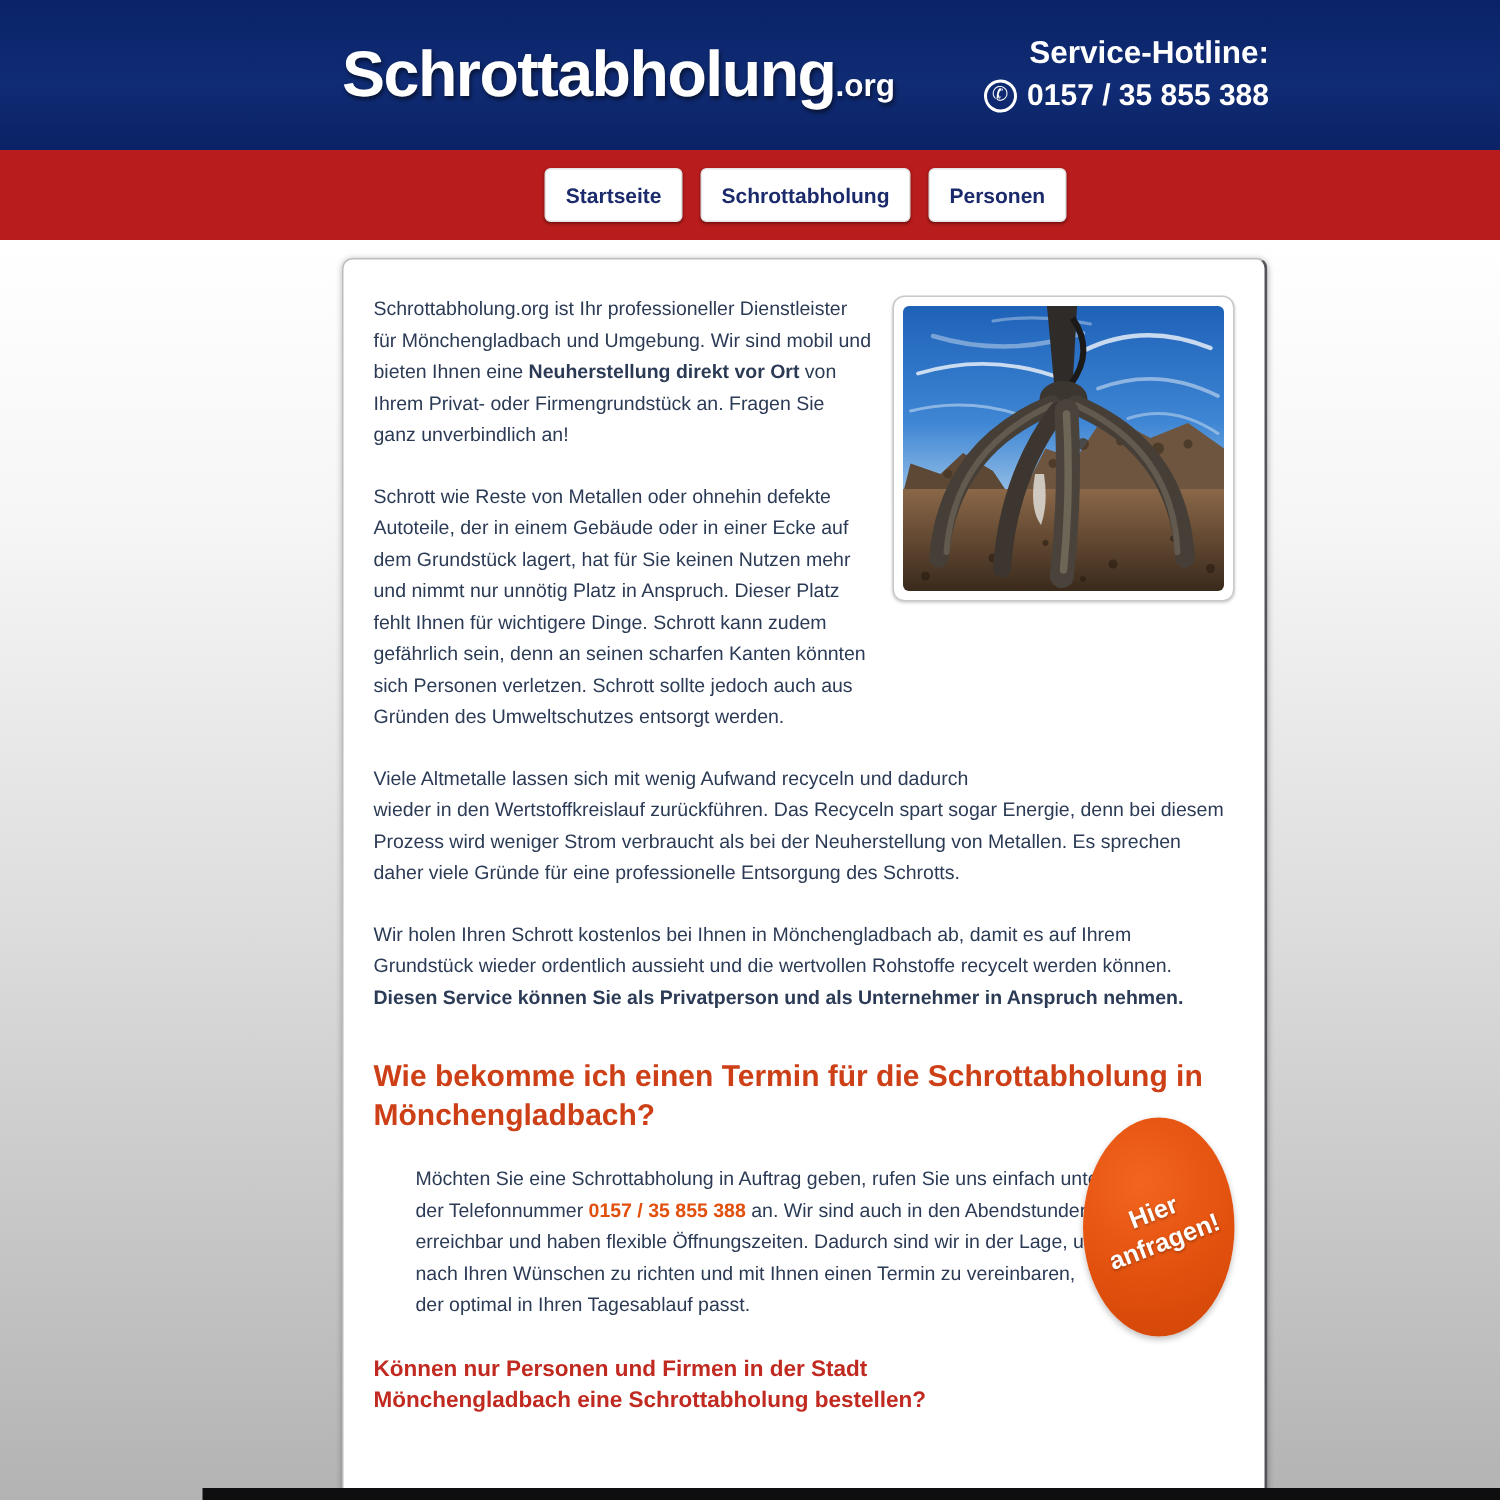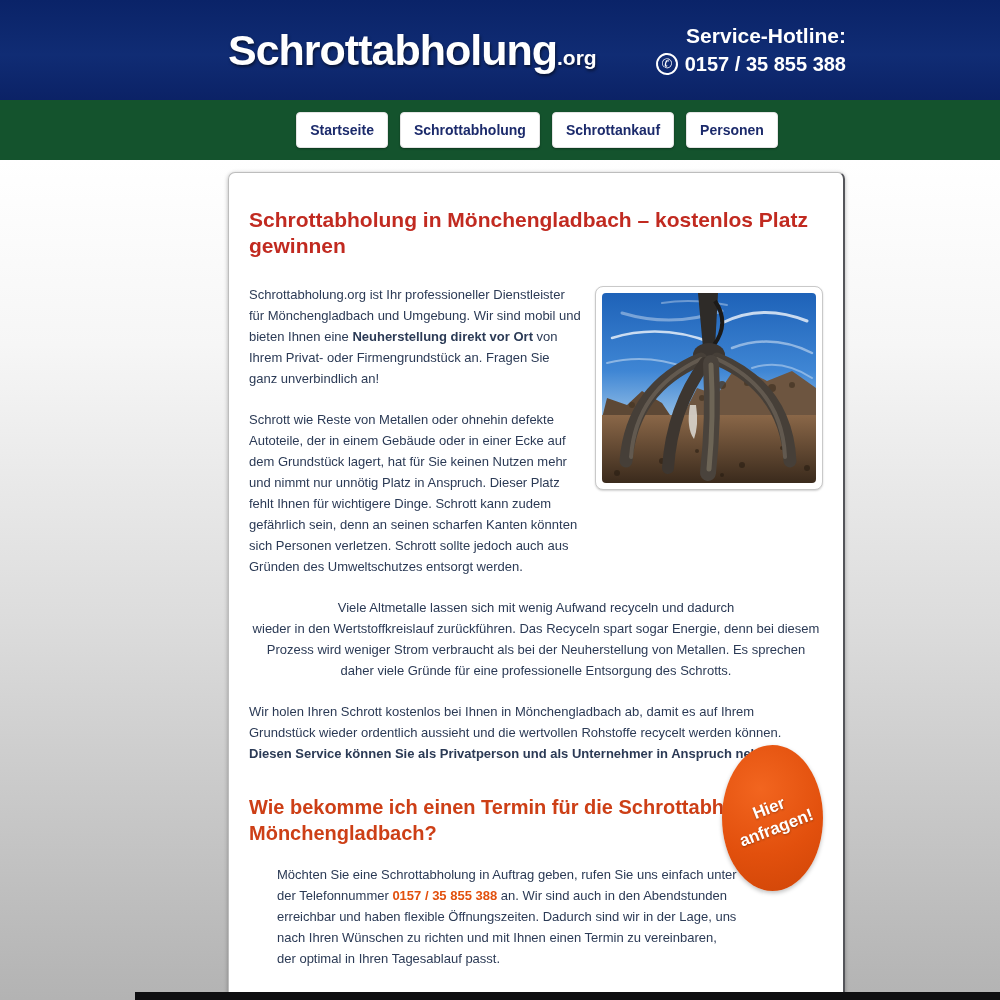--- a/index.html
+++ b/index.html
@@ -15,21 +15,21 @@
   .logo .big { font-size:43px; font-weight:bold; letter-spacing:-1px; }
   .logo .tld { font-size:21px; font-weight:bold;text-align:center; }
   .hotline { text-align:right; color:#fff; line-height:1.35; }
   .hotline .label { font-size:21px; font-weight:bold; }
   .hotline .phone-row { font-size:20px; font-weight:bold; display:flex; align-items:center; gap:7px; justify-content:flex-end; }
   .phone-badge { width:22px; height:22px; border:2px solid #fff; border-radius:50%;
                  display:inline-flex; align-items:center; justify-content:center;
                  font-size:13px; font-family:"DejaVu Sans",sans-serif; transform:rotate(-8deg); }
 
   
-  .nav { position:absolute; top:100px; left:0; width:1000px; height:60px; background:#14532d; }
+  .nav { position:absolute; top:100px; left:0; width:1000px; height:60px; background:#b91c1c; }
   .nav-inner { margin-left:228px; width:618px; height:100%;
                display:flex; justify-content:center; align-items:center; gap:12px; }
   .nav-btn { background:#fff; color:#1b2a6b; font-size:14px; font-weight:bold;
              border:1px solid #e4e4e4; border-radius:4px; padding:9px 13px; cursor:pointer;
              box-shadow:0 1px 2px rgba(0,0,0,.35); font-family:inherit; }
 
   
   .page-bg { position:absolute; top:160px; left:0; width:1000px; height:840px;
              background:linear-gradient(180deg,#ffffff 0%,#f6f6f6 22%,#dcdcdc 55%,#b3b3b3 100%); }
   .card { position:absolute; left:228px; top:12px; width:617px; height:860px;
@@ -79,29 +79,27 @@
         <span>0157 / 35 855 388</span>
       </div>
     </div>
   </div>
 </div>
 
 <div class="nav">
   <div class="nav-inner">
     <button class="nav-btn">Startseite</button>
     <button class="nav-btn">Schrottabholung</button>
-    <button class="nav-btn">Schrottankauf</button>
     <button class="nav-btn">Personen</button>
   </div>
 </div>
 
 <div class="page-bg">
   <div class="card">
 
-    <h1 class="title">Schrottabholung in Mönchengladbach – kostenlos Platz gewinnen</h1>
 
     <div class="photo-frame">
       <svg width="214" height="190" viewBox="0 0 214 190">
         <defs>
           <linearGradient id="sky" x1="0" y1="0" x2="0" y2="1">
             <stop offset="0" stop-color="#1e62b8"></stop>
               <stop offset=".6" stop-color="#3f86d4"></stop>
               <stop offset="1" stop-color="#9cc4e8"></stop>
           </linearGradient>
           <linearGradient id="dirt" x1="0" y1="0" x2="0" y2="1">
@@ -157,21 +155,21 @@
           <path d="M109,70 Q112,125 106,180" stroke="#4a433c" stroke-width="16"></path>
           <path d="M109,72 Q112,125 107,176" stroke="#79705f" stroke-width="5" opacity=".75"></path>
         </g>
 
         <path d="M88,112 Q84,135 92,146 Q97,132 94,112 Z" fill="#d8d4cc" opacity=".9"></path>
       </svg>
     </div>
 
     <p class="para narrow"><span>Schrottabholung.org ist Ihr professioneller Dienstleister für Mönchengladbach und Umgebung. Wir sind mobil und bieten Ihnen eine </span><span style="font-weight: bold;">Neuherstellung direkt vor Ort</span><span> von Ihrem Privat- oder Firmengrundstück an. Fragen Sie ganz unverbindlich an!</span></p>
     <p class="para narrow"><span>Schrott wie Reste von Metallen oder ohnehin defekte Autoteile, der in einem Gebäude oder in einer Ecke auf dem Grundstück lagert, hat für Sie keinen Nutzen mehr und nimmt nur unnötig Platz in Anspruch. Dieser Platz fehlt Ihnen für wichtigere Dinge. Schrott kann zudem gefährlich sein, denn an seinen scharfen Kanten könnten sich Personen verletzen. Schrott sollte jedoch auch aus Gründen des Umweltschutzes entsorgt werden.</span></p>
-    <p class="para" style="clear:both;text-align:center;"><span>Viele Altmetalle lassen sich mit wenig Aufwand recyceln und dadurch
+    <p class="para" style="clear:both;"><span>Viele Altmetalle lassen sich mit wenig Aufwand recyceln und dadurch
 wieder in den Wertstoffkreislauf zurückführen. Das Recyceln spart sogar Energie, denn bei diesem Prozess wird weniger Strom verbraucht als bei der Neuherstellung von Metallen. Es sprechen daher viele Gründe für eine professionelle Entsorgung des Schrotts.</span></p>
     <p class="para"><span>Wir holen Ihren Schrott kostenlos bei Ihnen in Mönchengladbach ab, damit es auf Ihrem Grundstück wieder ordentlich aussieht und die wertvollen Rohstoffe recycelt werden können. </span><span style="font-weight: bold;">Diesen Service können Sie als Privatperson und als Unternehmer in Anspruch nehmen.</span></p>
 
     <h2 class="subtitle">Wie bekomme ich einen Termin für die Schrottabholung in Mönchengladbach?</h2>
     <p class="para beside-badge"><span>Möchten Sie eine Schrottabholung in Auftrag geben, rufen Sie uns einfach unter der Telefonnummer </span><span style="font-weight: bold; color: rgb(226, 80, 13);">0157 / 35 855 388</span><span> an. Wir sind auch in den Abendstunden erreichbar und haben flexible Öffnungszeiten. Dadurch sind wir in der Lage, uns nach Ihren Wünschen zu richten und mit Ihnen einen Termin zu vereinbaren, der optimal in Ihren Tagesablauf passt.</span></p>
 
     <h3 class="question beside-badge">Können nur Personen und Firmen in der Stadt Mönchengladbach eine Schrottabholung bestellen?</h3>
 
     <div class="badge">
       <span class="badge-text">Hier

